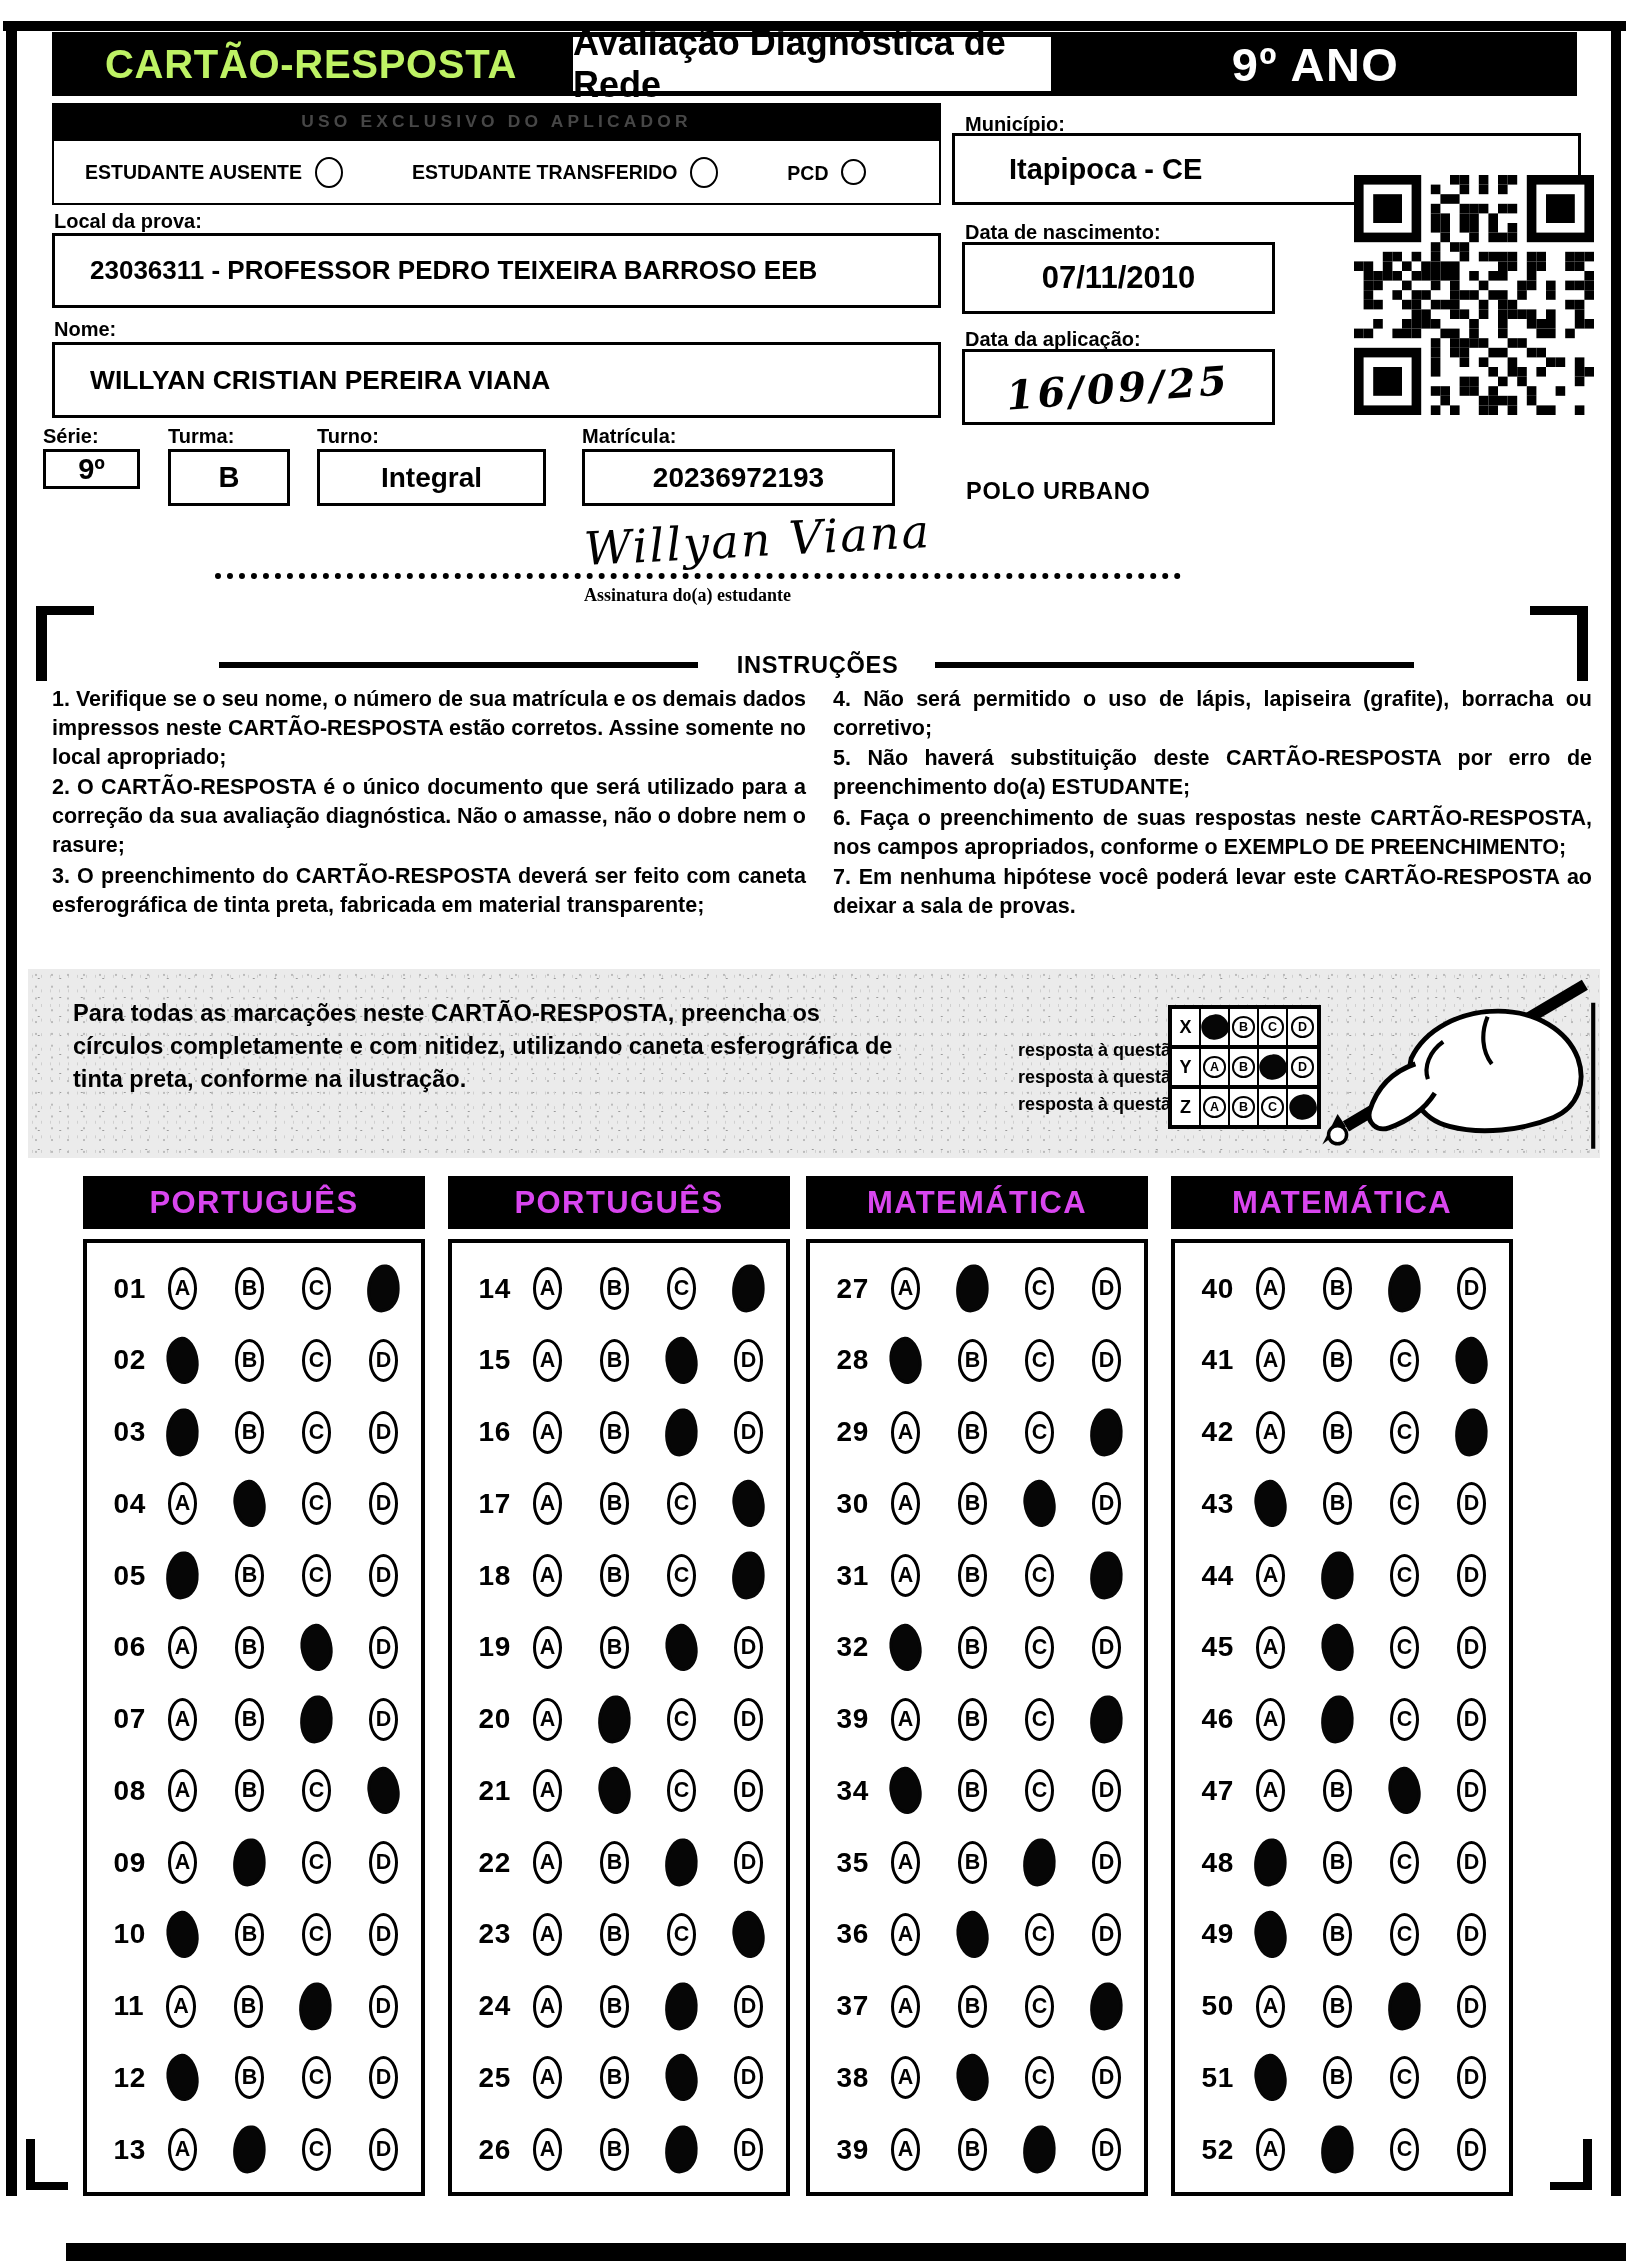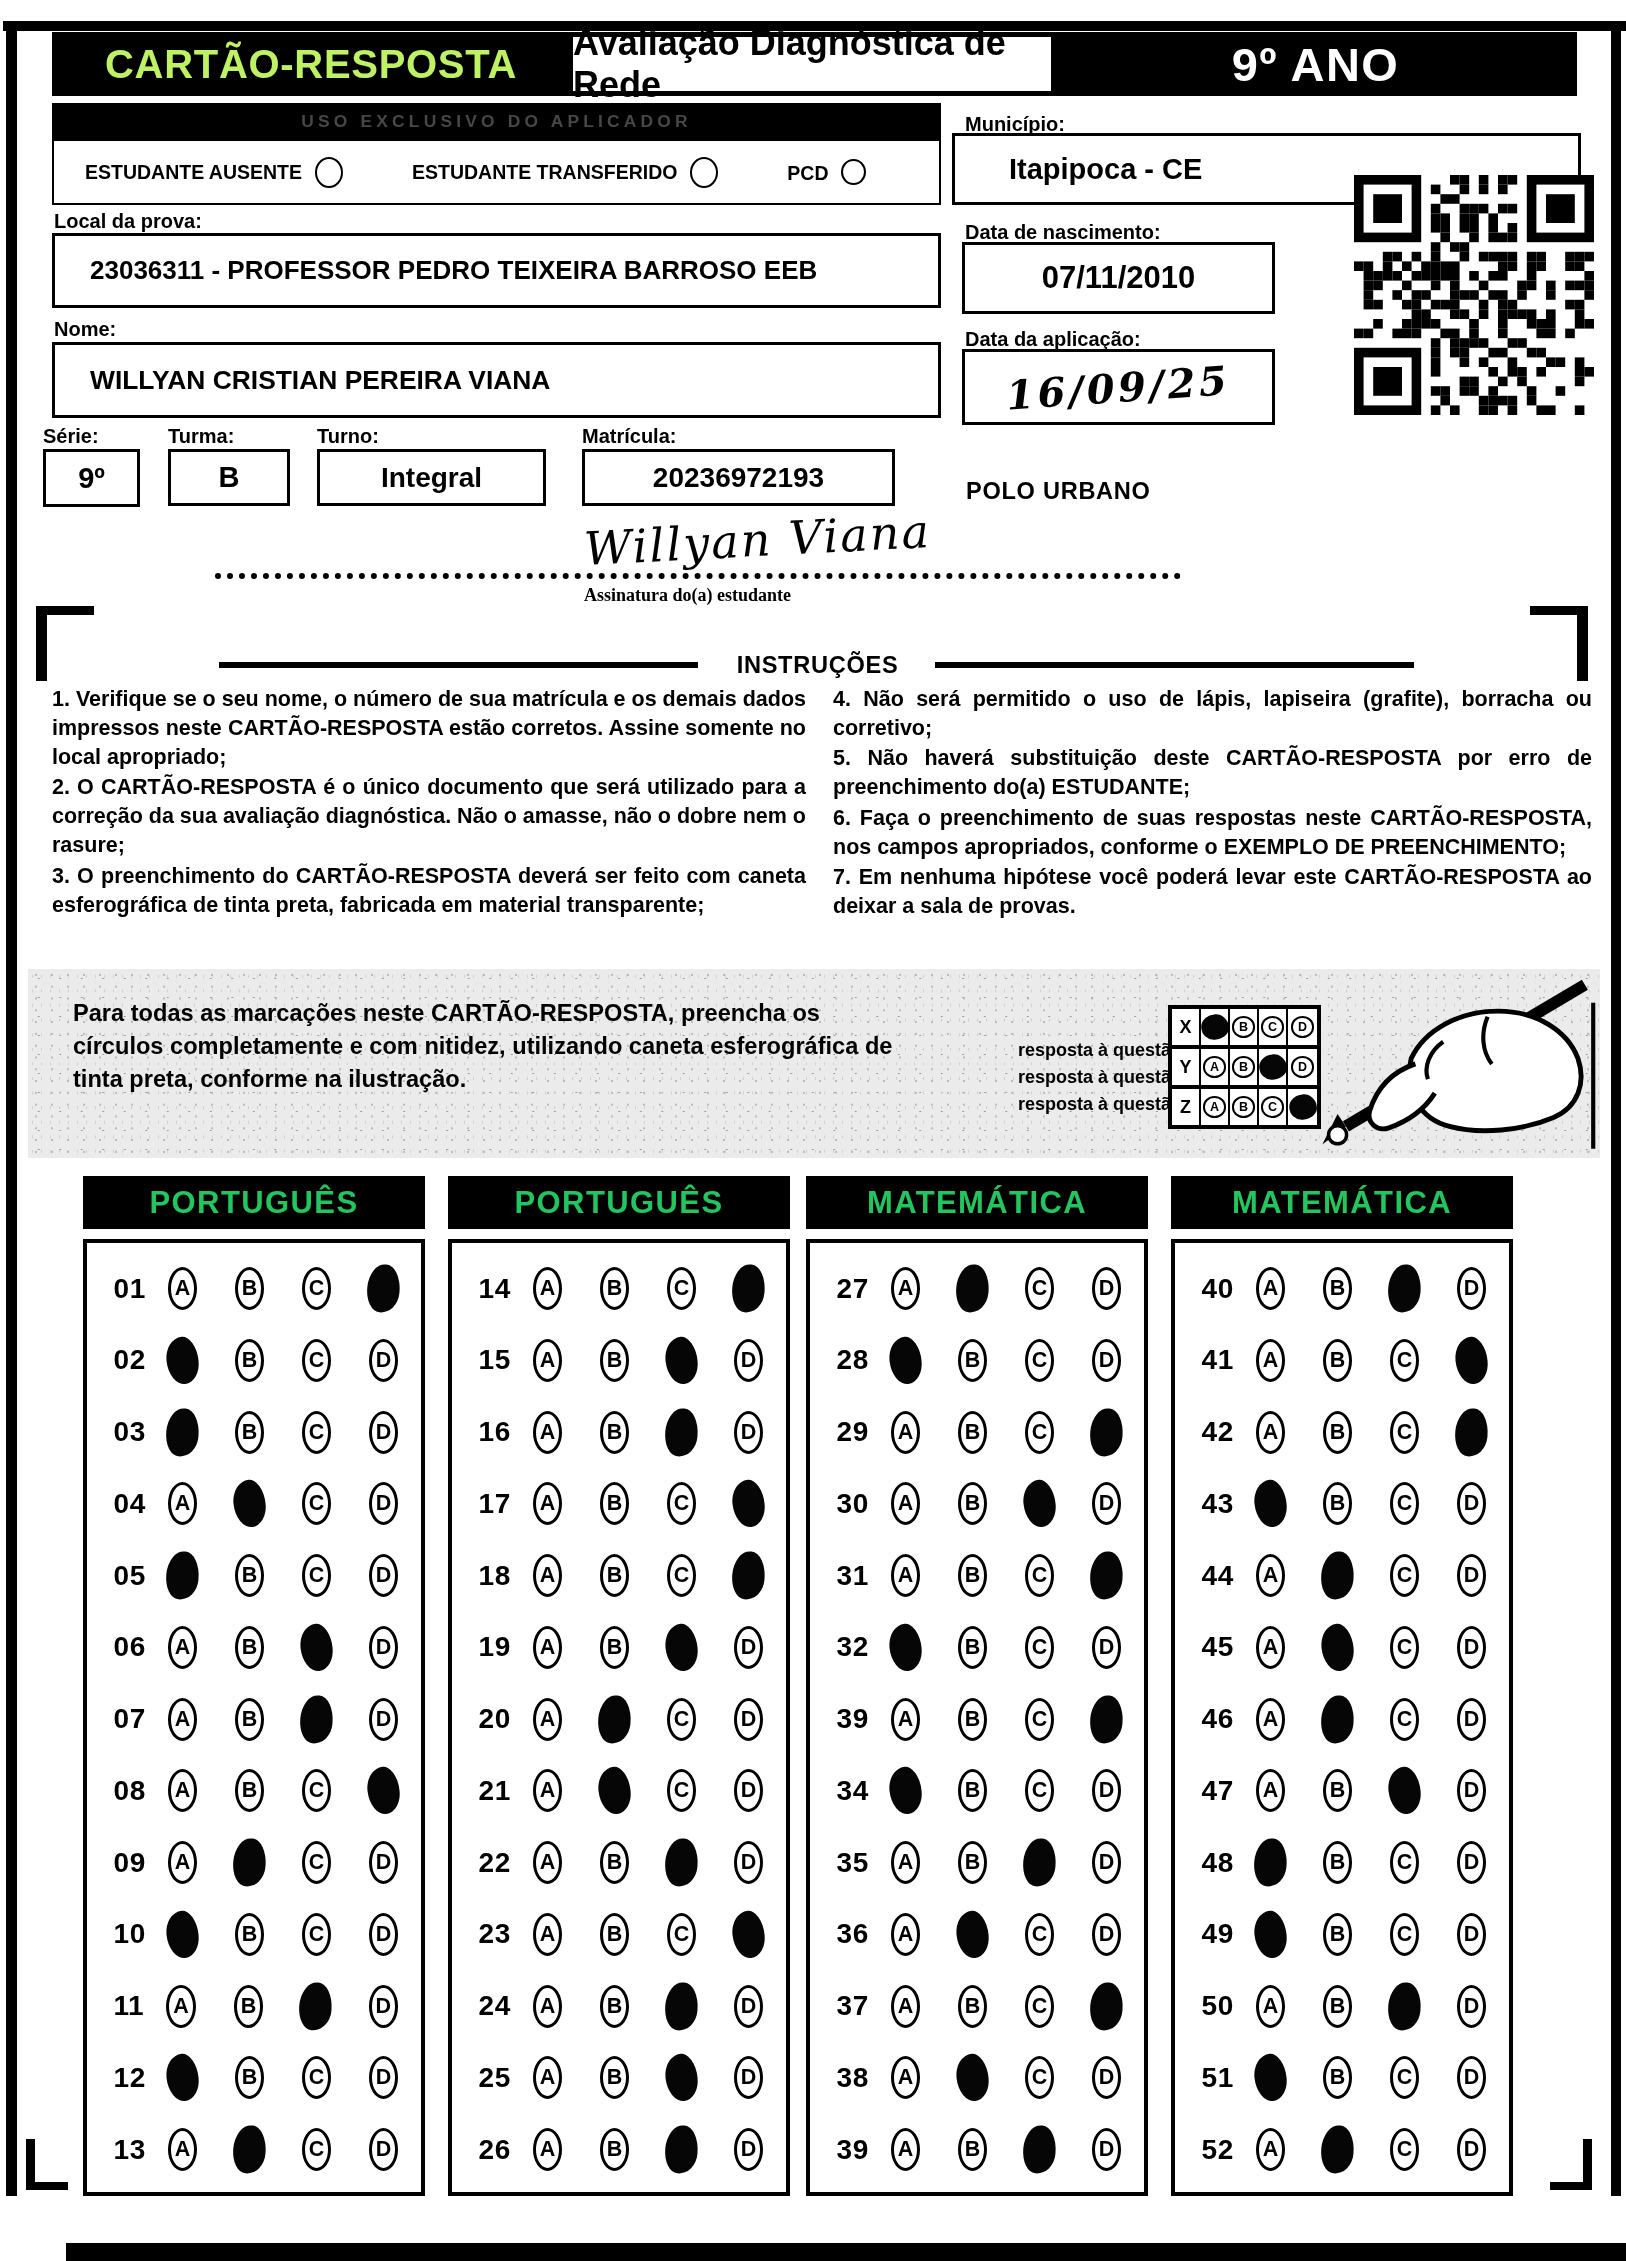--- a/index.html
+++ b/index.html
@@ -38,21 +38,21 @@
   .ex-grid{position:absolute;left:1140px;top:36px;border:4.9px solid #000;background:#fff;}
   .ex-row{display:flex;border-bottom:4.9px solid #000;}
   .ex-row:last-child{border-bottom:none;}
   .ex-cell{width:29px;height:36px;display:flex;align-items:center;justify-content:center;border-right:2.1px solid #000;box-sizing:border-box;}
   .ex-cell:last-child{border-right:none;}
   .ex-label{font-size:18px;font-weight:bold;}
   .ex-bubble{width:23.6px;height:21.5px;border:2.1px solid #000;border-radius:50%;box-sizing:border-box;display:flex;align-items:center;justify-content:center;font-size:12.5px;font-weight:bold;background:#fff;}
   .ex-bubble.filled{background:#060606;border-color:#060606;color:transparent;border-radius:52% 48% 55% 45%/50% 55% 45% 52%;transform:scale(1.15) rotate(-4deg);}
   
   .ans-col{position:absolute;top:1176px;width:342px;height:1020px;}
-  .ans-header{height:53px;background:#000;color:#22c55e;display:flex;align-items:center;justify-content:center;font-size:31px;font-weight:bold;letter-spacing:1.4px;}
+  .ans-header{height:53px;background:#000;color:#d946ef;display:flex;align-items:center;justify-content:center;font-size:31px;font-weight:bold;letter-spacing:1.4px;}
   .ans-box{position:absolute;top:63px;left:0;right:0;bottom:0;border:4.2px solid #000;box-sizing:border-box;background:#fff;display:flex;flex-direction:column;justify-content:space-between;padding:21px 7px 18px 26.4px;}
   .q-row{display:flex;align-items:center;height:49px;gap:22px;}
   .q-num{width:56px;font-size:28px;font-weight:bold;letter-spacing:0.7px;}
   .bubble{width:54px;height:43px;border:3.5px solid #000;border-radius:50%;box-sizing:border-box;display:flex;align-items:center;justify-content:center;font-size:21.5px;font-weight:bold;margin-right:16px;background:#fff;}
   .bubble.filled{background:#060606;border-color:#060606;color:transparent;}
   .q-row:nth-child(odd) .bubble.filled{border-radius:50% 48% 56% 44%/52% 56% 44% 50%;transform:scale(1.12) rotate(5deg);}
   .q-row:nth-child(even) .bubble.filled{border-radius:55% 45% 49% 51%/47% 54% 46% 53%;transform:scale(1.1) rotate(-6deg);}
 </style>
 </head>
 <body>
@@ -84,21 +84,21 @@
   </div>
 </div>
 
 <div class="abs lbl" style="top:210px;left:54px;">Local da prova:</div>
 <div class="abs fbox" style="top:233px;left:52px;width:889px;height:75px;padding-left:35px;font-size:26px;">23036311 - PROFESSOR PEDRO TEIXEIRA BARROSO EEB</div>
 
 <div class="abs lbl" style="top:318px;left:54px;">Nome:</div>
 <div class="abs fbox" style="top:342px;left:52px;width:889px;height:76px;padding-left:35px;font-size:26.4px;">WILLYAN CRISTIAN PEREIRA VIANA</div>
 
 <div class="abs lbl" style="top:425px;left:43px;">Série:</div>
-<div class="abs fbox" style="top:449px;left:43px;width:97px;height:58px;justify-content:center;font-size:29px;">9º</div>
+<div class="abs fbox" style="top:449px;left:43px;width:97px;height:40px;justify-content:center;font-size:29px;">9º</div>
 
 <div class="abs lbl" style="top:425px;left:168px;">Turma:</div>
 <div class="abs fbox" style="top:449px;left:168px;width:122px;height:57px;justify-content:center;font-size:29px;">B</div>
 
 <div class="abs lbl" style="top:425px;left:317px;">Turno:</div>
 <div class="abs fbox" style="top:449px;left:317px;width:229px;height:57px;justify-content:center;font-size:28px;">Integral</div>
 
 <div class="abs lbl" style="top:425px;left:582px;">Matrícula:</div>
 <div class="abs fbox" style="top:449px;left:582px;width:313px;height:57px;justify-content:center;font-size:28px;">20236972193</div>
 

